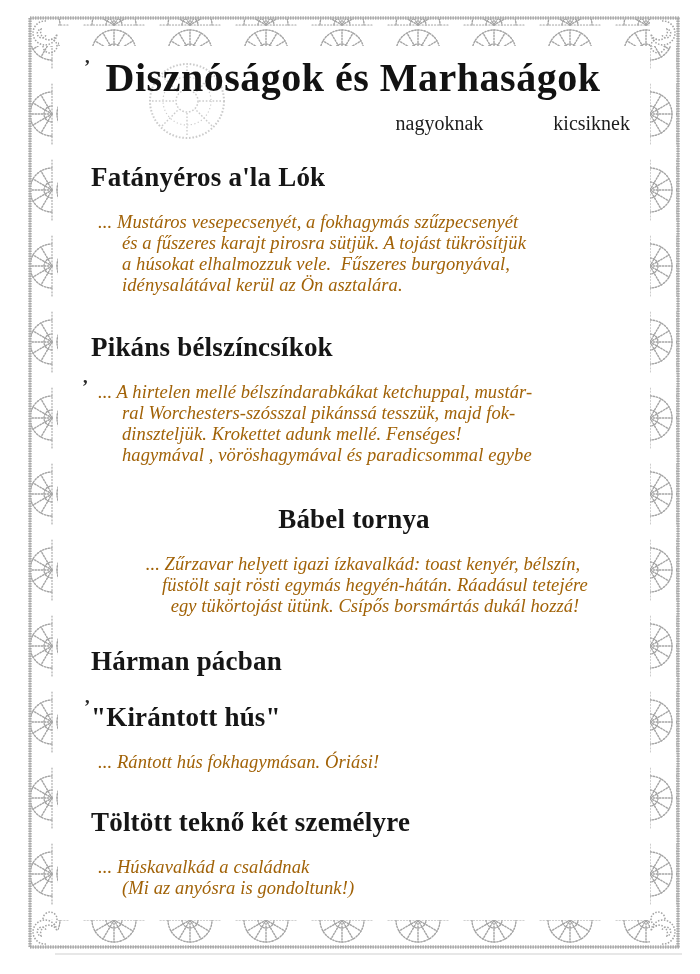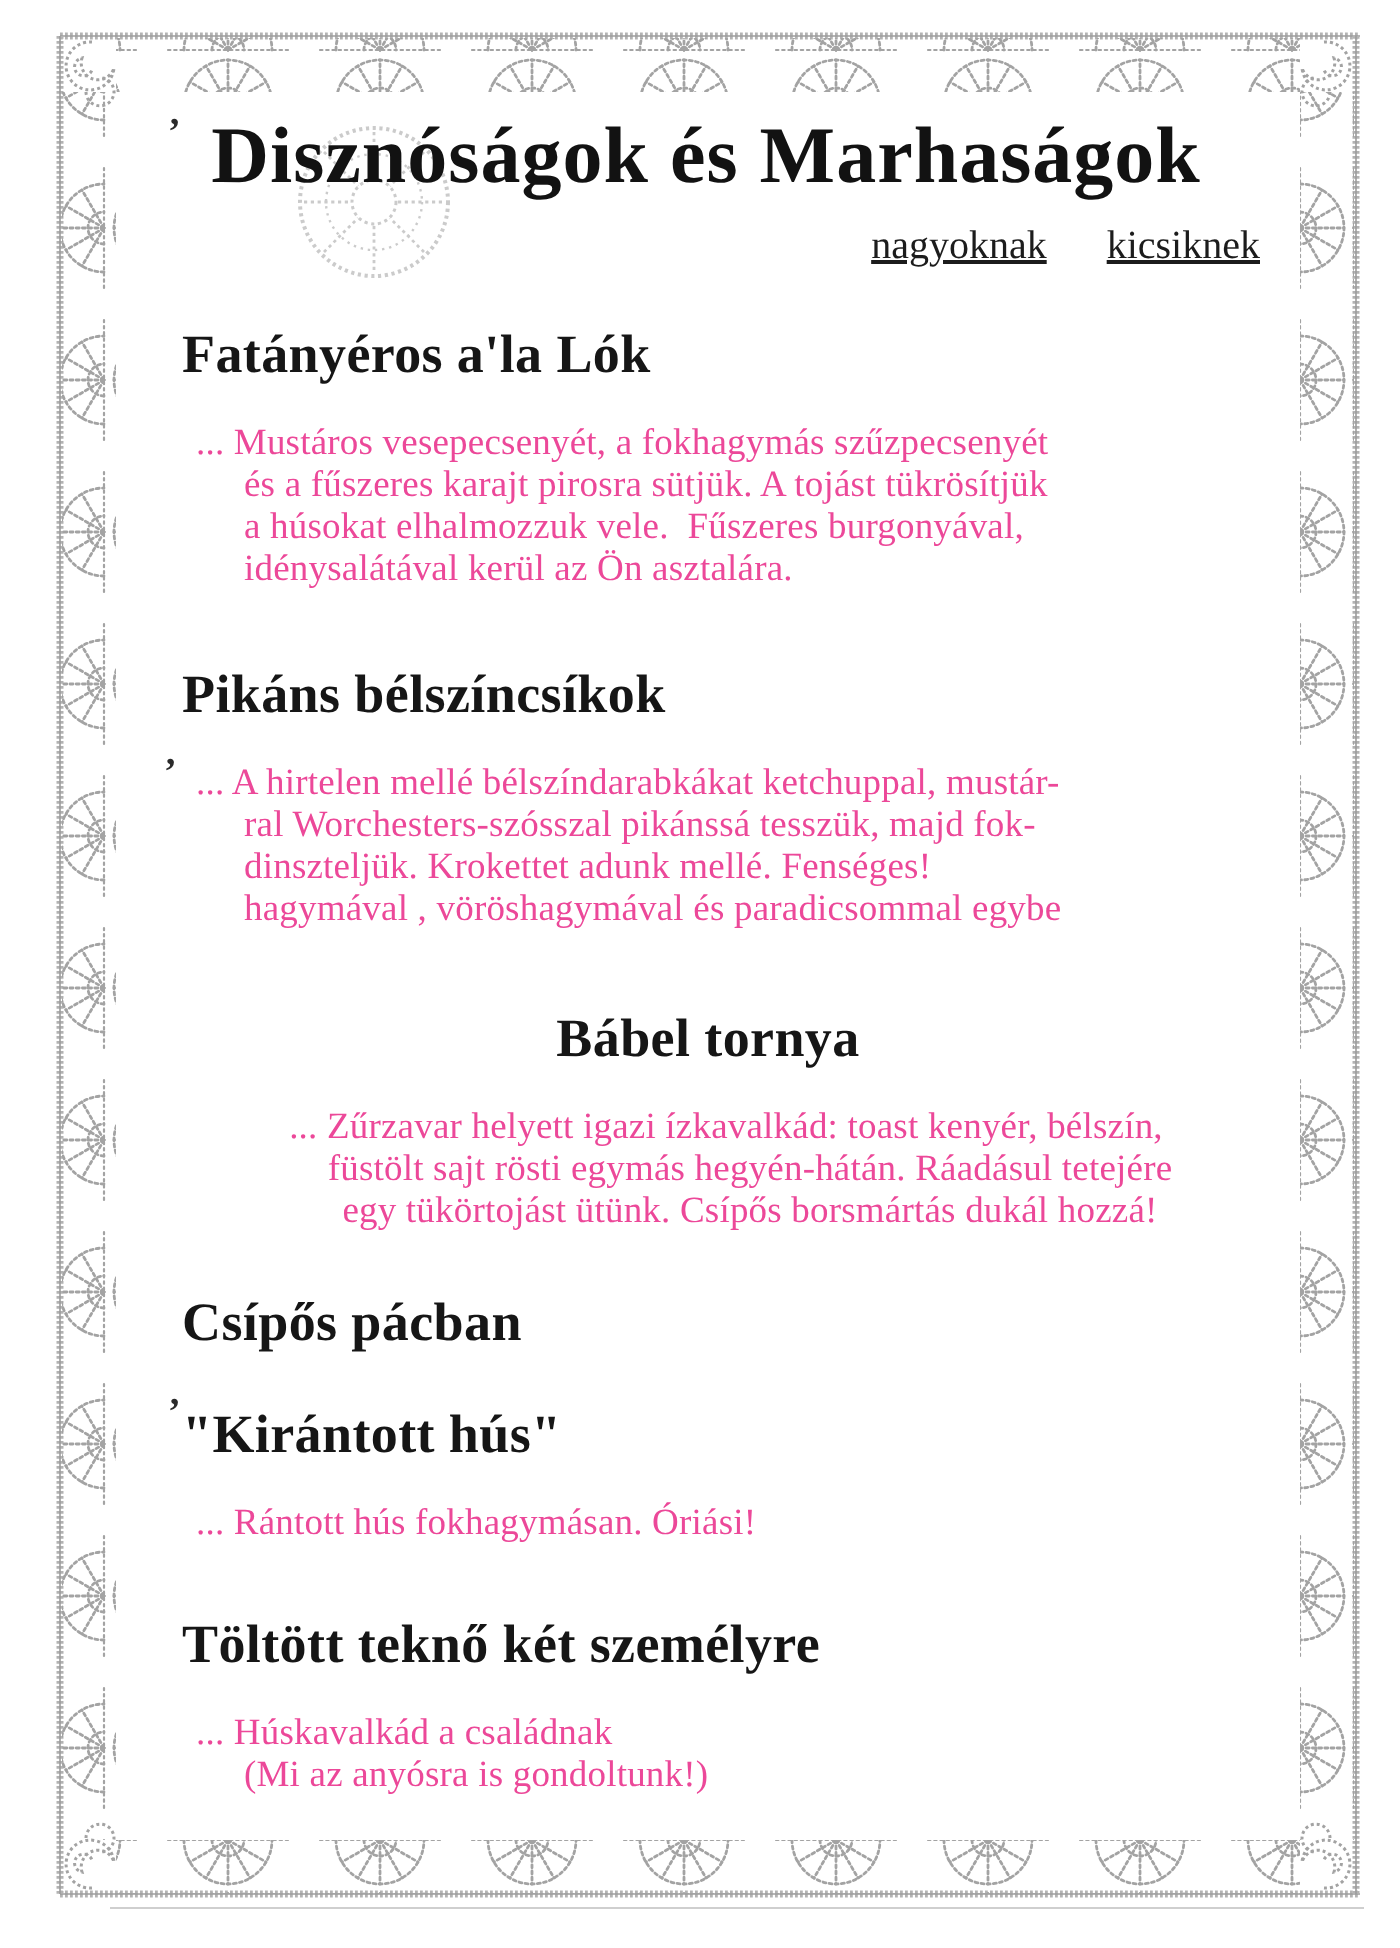--- a/index.html
+++ b/index.html
@@ -20,45 +20,46 @@
   }
   .title{
     margin:0;
     font-size:40px;
     font-weight:bold;
     letter-spacing:0.5px;
     color:#121212;
   }
   .col-headers{
     position:absolute;top:112px;right:70px;
-    display:flex;gap:30px;
-    font-size:20px;color:#1c1c1c;text-decoration:underline;
+    display:flex;gap:70px;
+    font-size:20px;color:#1c1c1c;
   }
   .content{
     position:absolute;left:80px;top:150px;width:548px;
   }
   .section{margin:0 0 35px 0;}
   .section:nth-of-type(2){margin-bottom:37px;}
   .section:nth-of-type(3){margin-bottom:28px;text-align:center;}
   .section:nth-of-type(4){margin-bottom:24px;}
   .section:nth-of-type(5){margin-bottom:33px;}
   .item-name{
     margin:11px;
     font-size:27px;
     line-height:32px;
     font-weight:bold;
     letter-spacing:0.2px;
     color:#161616;
   }
   .item-desc{
     margin:19px 0 0 42px;
+    font-style:italic;
     font-size:18.5px;
     line-height:21px;
     letter-spacing:0.1px;
-    color:#ec4899;
+    color:#a16207;
   }
   .item-desc .line{white-space:pre-wrap;}
   .item-desc .line.lead{text-indent:-24px;}
 
   .mark{
     position:absolute;
     font-size:19px;
     color:#2a2a2a;
     font-weight:bold;
   }
@@ -163,21 +164,21 @@
   <section class="section">
     <h2 class="item-name">Bábel tornya</h2>
     <div class="item-desc">
           <div class="line lead">... Zűrzavar helyett igazi ízkavalkád: toast kenyér, bélszín,</div>
           <div class="line">füstölt sajt rösti egymás hegyén-hátán. Ráadásul tetejére</div>
           <div class="line">egy tükörtojást ütünk. Csípős borsmártás dukál hozzá!</div>
         </div>
   </section>
 
   <section class="section">
-    <h2 class="item-name">Csípős pácban</h2>
+    <h2 class="item-name">Hárman pácban</h2>
   </section>
 
   <section class="section">
     <h2 class="item-name">"Kirántott hús"</h2>
     <div class="item-desc">
           <div class="line lead">... Rántott hús fokhagymásan. Óriási!</div>
         </div>
   </section>
 
   <section class="section">

